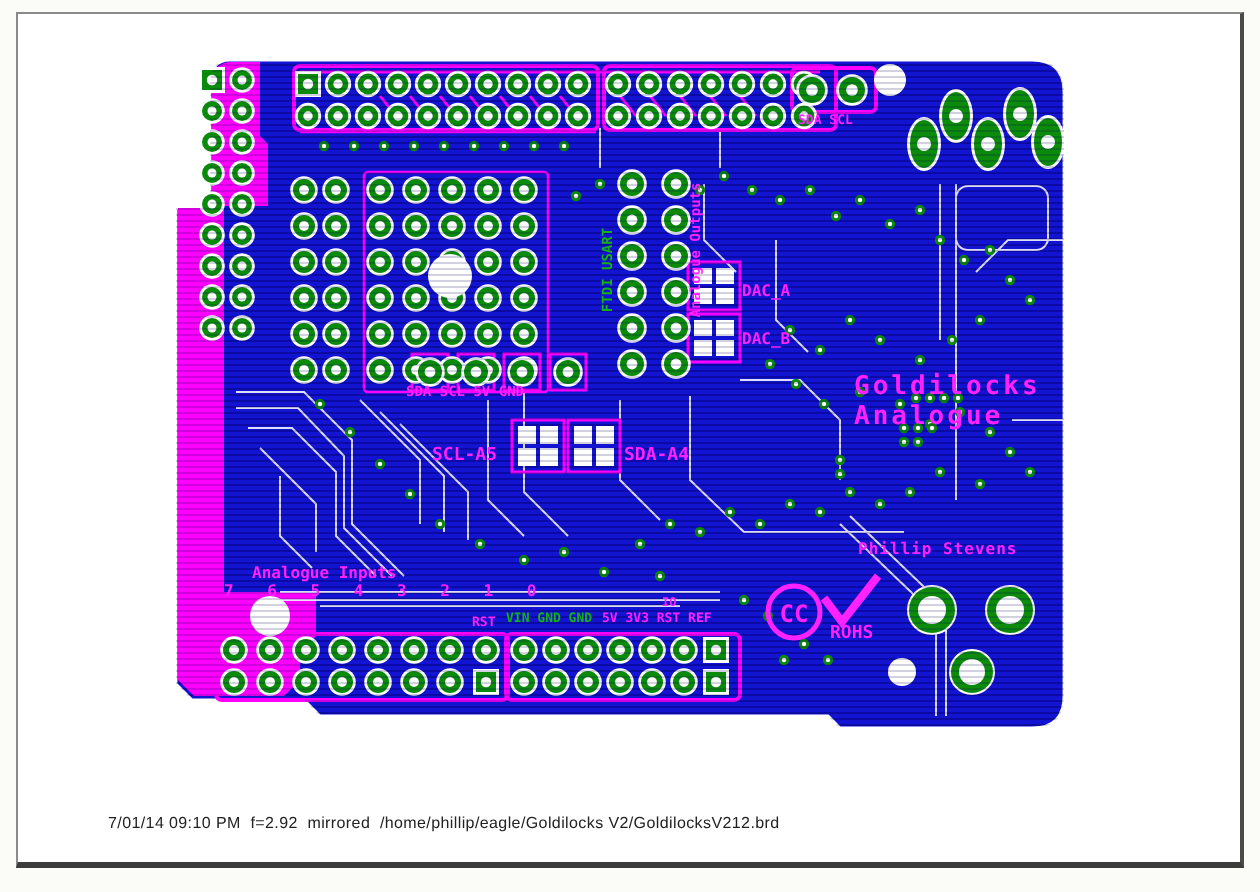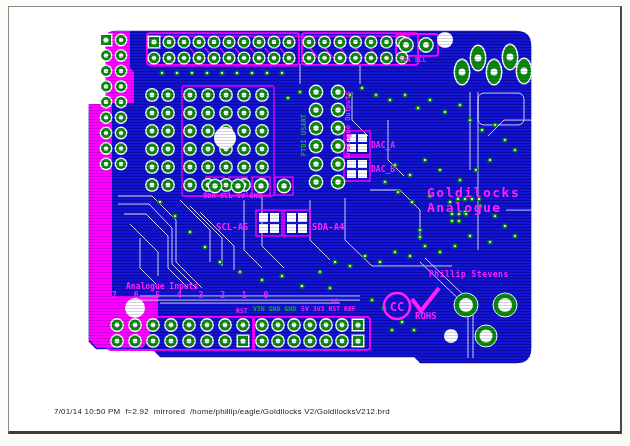--- a/index.html
+++ b/index.html
@@ -1034,13 +1034,13 @@
     <text x="301" y="311" class="t-mag" font-size="6.5">5V 3V3 RST REF</text>
     <text x="331" y="303" class="t-mag" font-size="6">IO</text>
 
     <circle cx="397" cy="306" r="13" fill="none" stroke="#ff22ff" stroke-width="2.5"></circle>
     <text x="397" y="311" class="t-mag" font-size="12" text-anchor="middle">CC</text>
     <path d="M412,299 L421,311 L439,288" fill="none" stroke="#ff22ff" stroke-width="4"></path>
     <text x="415" y="319" class="t-mag" font-size="9">ROHS</text>
   </g>
 </svg>
 
-<div class="footer">7/01/14 10:50 PM  f=2.92  mirrored  /home/phillip/eagle/Goldilocks V2/GoldilocksV212.brd</div>
+<div class="footer">7/01/14 09:10 PM  f=2.92  mirrored  /home/phillip/eagle/Goldilocks V2/GoldilocksV212.brd</div>
 
 </body></html>

